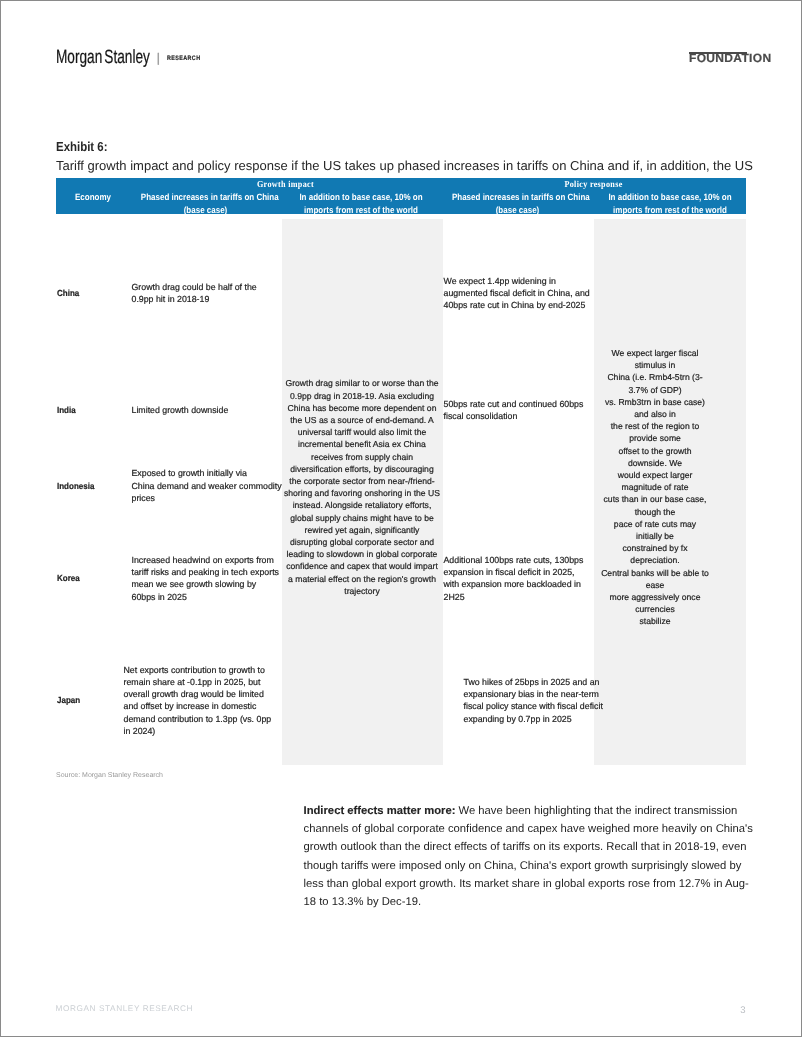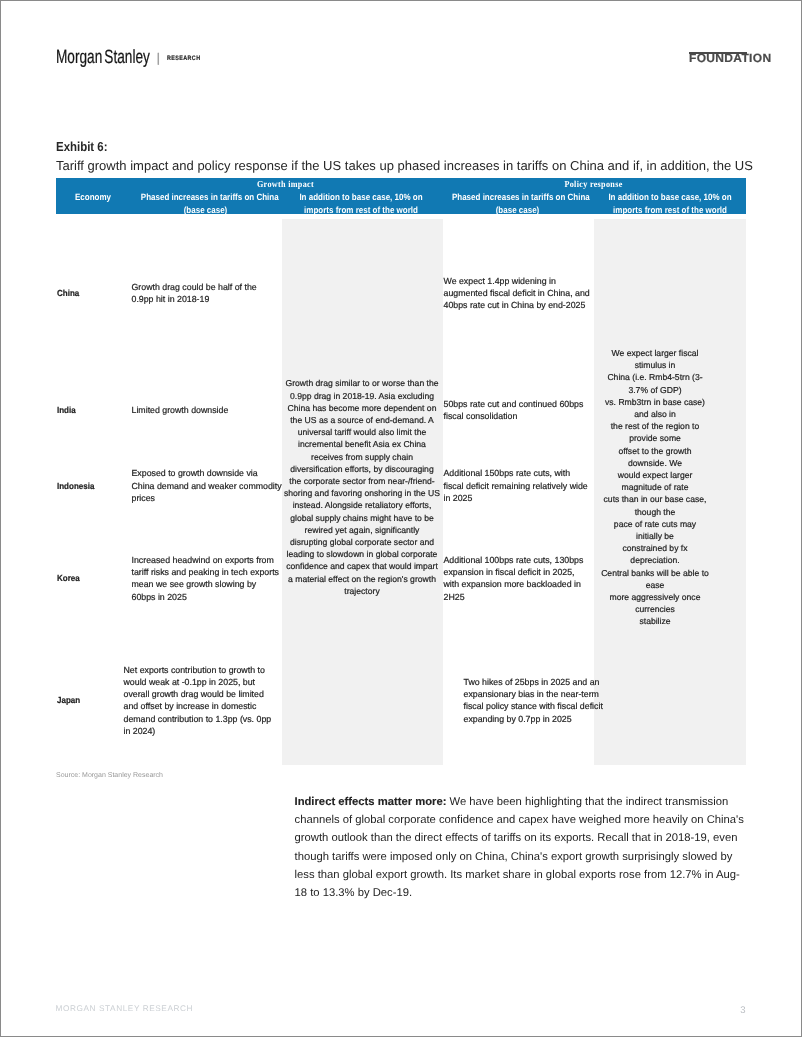--- a/index.html
+++ b/index.html
@@ -42,21 +42,21 @@
   .cell{position:absolute;box-sizing:border-box;display:flex;align-items:center;}
   .cell > span{display:block;font-size:8.8px;line-height:12.2px;color:#232323;white-space:nowrap;-webkit-text-stroke:0.2px #232323;}
   .cell.eco{justify-content:flex-start;padding-left:1px;}
   .cell.eco > span{font-weight:700;text-align:left;white-space:nowrap;transform:scaleX(0.91);transform-origin:0 50%;-webkit-text-stroke:0.2px #232323;}
   .cell.ctr{justify-content:center;}
   .cell.ctr > span{text-align:center;white-space:normal;font-size:8.62px;position:relative;top:-4.7px;-webkit-text-stroke:0.2px #232323;}
 
   .source{position:absolute;left:56px;top:770.5px;font-size:7px;line-height:9px;color:#989898;}
 
   
-  .para{position:absolute;left:294.5px;top:793.4px;width:456px;font-size:11.25px;line-height:18.05px;color:#232323;text-align:left;margin:0;}
+  .para{position:absolute;left:294.5px;top:793.4px;width:456px;font-size:11.25px;line-height:18.05px;color:#232323;text-align:left;margin:9px;}
   .para b{font-weight:700;margin-right:3.1px;-webkit-text-stroke:0.12px #232323;}
   .para span.pl{white-space:pre;}
 
   
   .ftr-label{position:absolute;left:55.6px;top:1003.8px;font-size:8.24px;line-height:10px;color:#ccd0d4;letter-spacing:0.58px;font-weight:400;white-space:nowrap;}
   .ftr-page{position:absolute;left:740.3px;top:1005.5px;font-size:9.6px;line-height:10px;color:#b9bdc2;}
 </style>
 </head>
 <body>
 
@@ -111,39 +111,36 @@
       <div class="cell" style="left:74px;top:148px;width:152px;height:86px;padding-left:1.5px;padding-right:3px">
           <span><span>Limited growth downside</span></span>
         </div>
       <div class="cell" style="left:386px;top:148px;width:152px;height:86px;padding-left:1.5px;padding-right:14px">
           <span><span>50bps rate cut and continued 60bps</span><br><span>fiscal consolidation</span></span>
         </div>
       <div class="cell eco" style="left:0;top:234px;width:74px;height:65px">
           <span>Indonesia</span>
         </div>
       <div class="cell" style="left:74px;top:234px;width:152px;height:65px;padding-left:1.5px;padding-right:3px">
-          <span><span>Exposed to growth downside via</span><br><span>China demand and weaker commodity</span><br><span>prices</span></span>
-        </div>
-      <div class="cell" style="left:386px;top:234px;width:152px;height:65px;padding-left:1.5px;padding-right:3px">
-          <span><span>Additional 150bps rate cuts, with</span><br><span>fiscal deficit remaining relatively wide</span><br><span>in 2025</span></span>
+          <span><span>Exposed to growth initially via</span><br><span>China demand and weaker commodity</span><br><span>prices</span></span>
         </div>
       <div class="cell eco" style="left:0;top:300.2px;width:74px;height:118px">
           <span>Korea</span>
         </div>
       <div class="cell" style="left:74px;top:300.2px;width:152px;height:118px;padding-left:1.5px;padding-right:3px">
           <span><span>Increased headwind on exports from</span><br><span>tariff risks and peaking in tech exports</span><br><span>mean we see growth slowing by</span><br><span>60bps in 2025</span></span>
         </div>
       <div class="cell" style="left:386px;top:300.2px;width:152px;height:118px;padding-left:1.5px;padding-right:3px">
           <span><span>Additional 100bps rate cuts, 130bps</span><br><span>expansion in fiscal deficit in 2025,</span><br><span>with expansion more backloaded in</span><br><span>2H25</span></span>
         </div>
       <div class="cell eco" style="left:0;top:417px;width:74px;height:128.5px">
           <span>Japan</span>
         </div>
       <div class="cell" style="left:66px;top:417px;width:152px;height:128.5px;padding-left:1.5px;padding-right:3px">
-          <span><span>Net exports contribution to growth to</span><br><span>would weak at -0.1pp in 2025, but</span><br><span>overall growth drag would be limited</span><br><span>and offset by increase in domestic</span><br><span>demand contribution to 1.3pp (vs. 0pp</span><br><span>in 2024)</span></span>
+          <span><span>Net exports contribution to growth to</span><br><span>remain share at -0.1pp in 2025, but</span><br><span>overall growth drag would be limited</span><br><span>and offset by increase in domestic</span><br><span>demand contribution to 1.3pp (vs. 0pp</span><br><span>in 2024)</span></span>
         </div>
       <div class="cell" style="left:406px;top:417px;width:152px;height:128.5px;padding-left:1.5px;padding-right:3px">
           <span><span>Two hikes of 25bps in 2025 and an</span><br><span>expansionary bias in the near-term</span><br><span>fiscal policy stance with fiscal deficit</span><br><span>expanding by 0.7pp in 2025</span></span>
         </div>
       <div class="cell ctr" style="left:226px;top:0;width:160px;height:545.5px;padding:0 1px">
           <span><span>Growth drag similar to or worse than the</span><br><span>0.9pp drag in 2018-19. Asia excluding</span><br><span>China has become more dependent on</span><br><span>the US as a source of end-demand. A</span><br><span>universal tariff would also limit the</span><br><span>incremental benefit Asia ex China</span><br><span>receives from supply chain</span><br><span>diversification efforts, by discouraging</span><br><span>the corporate sector from near-/friend-</span><br><span>shoring and favoring onshoring in the US</span><br><span>instead. Alongside retaliatory efforts,</span><br><span>global supply chains might have to be</span><br><span>rewired yet again, significantly</span><br><span>disrupting global corporate sector and</span><br><span>leading to slowdown in global corporate</span><br><span>confidence and capex that would impart</span><br><span>a material effect on the region's growth</span><br><span>trajectory</span></span>
         </div>
       <div class="cell ctr" style="left:538px;top:0;width:122px;height:545.5px;padding:0 7px">
           <span><span>We expect larger fiscal stimulus in</span><br><span>China (i.e. Rmb4-5trn (3-3.7% of GDP)</span><br><span>vs. Rmb3trn in base case) and also in</span><br><span>the rest of the region to provide some</span><br><span>offset to the growth downside. We</span><br><span>would expect larger magnitude of rate</span><br><span>cuts than in our base case, though the</span><br><span>pace of rate cuts may initially be</span><br><span>constrained by fx depreciation.</span><br><span>Central banks will be able to ease</span><br><span>more aggressively once currencies</span><br><span>stabilize</span></span>
         </div>

